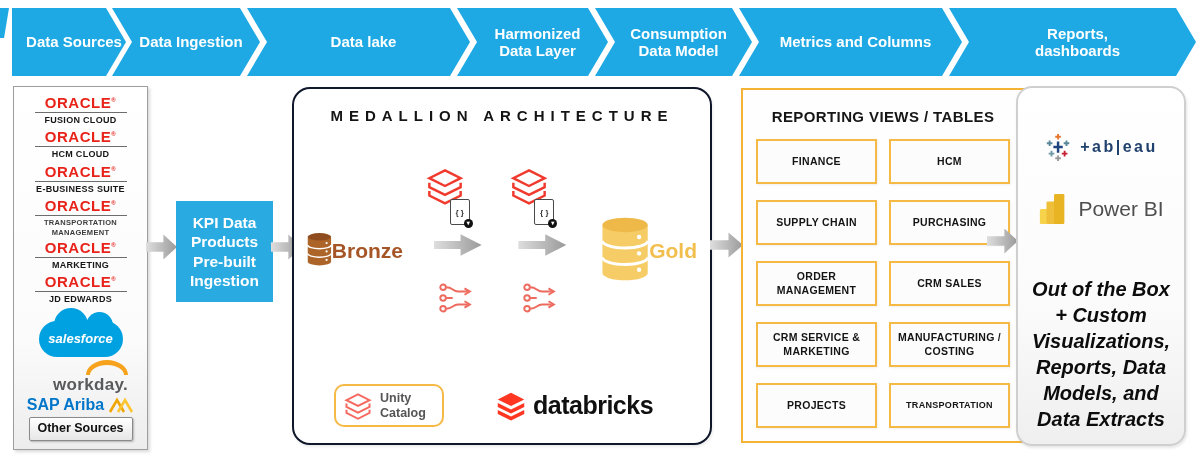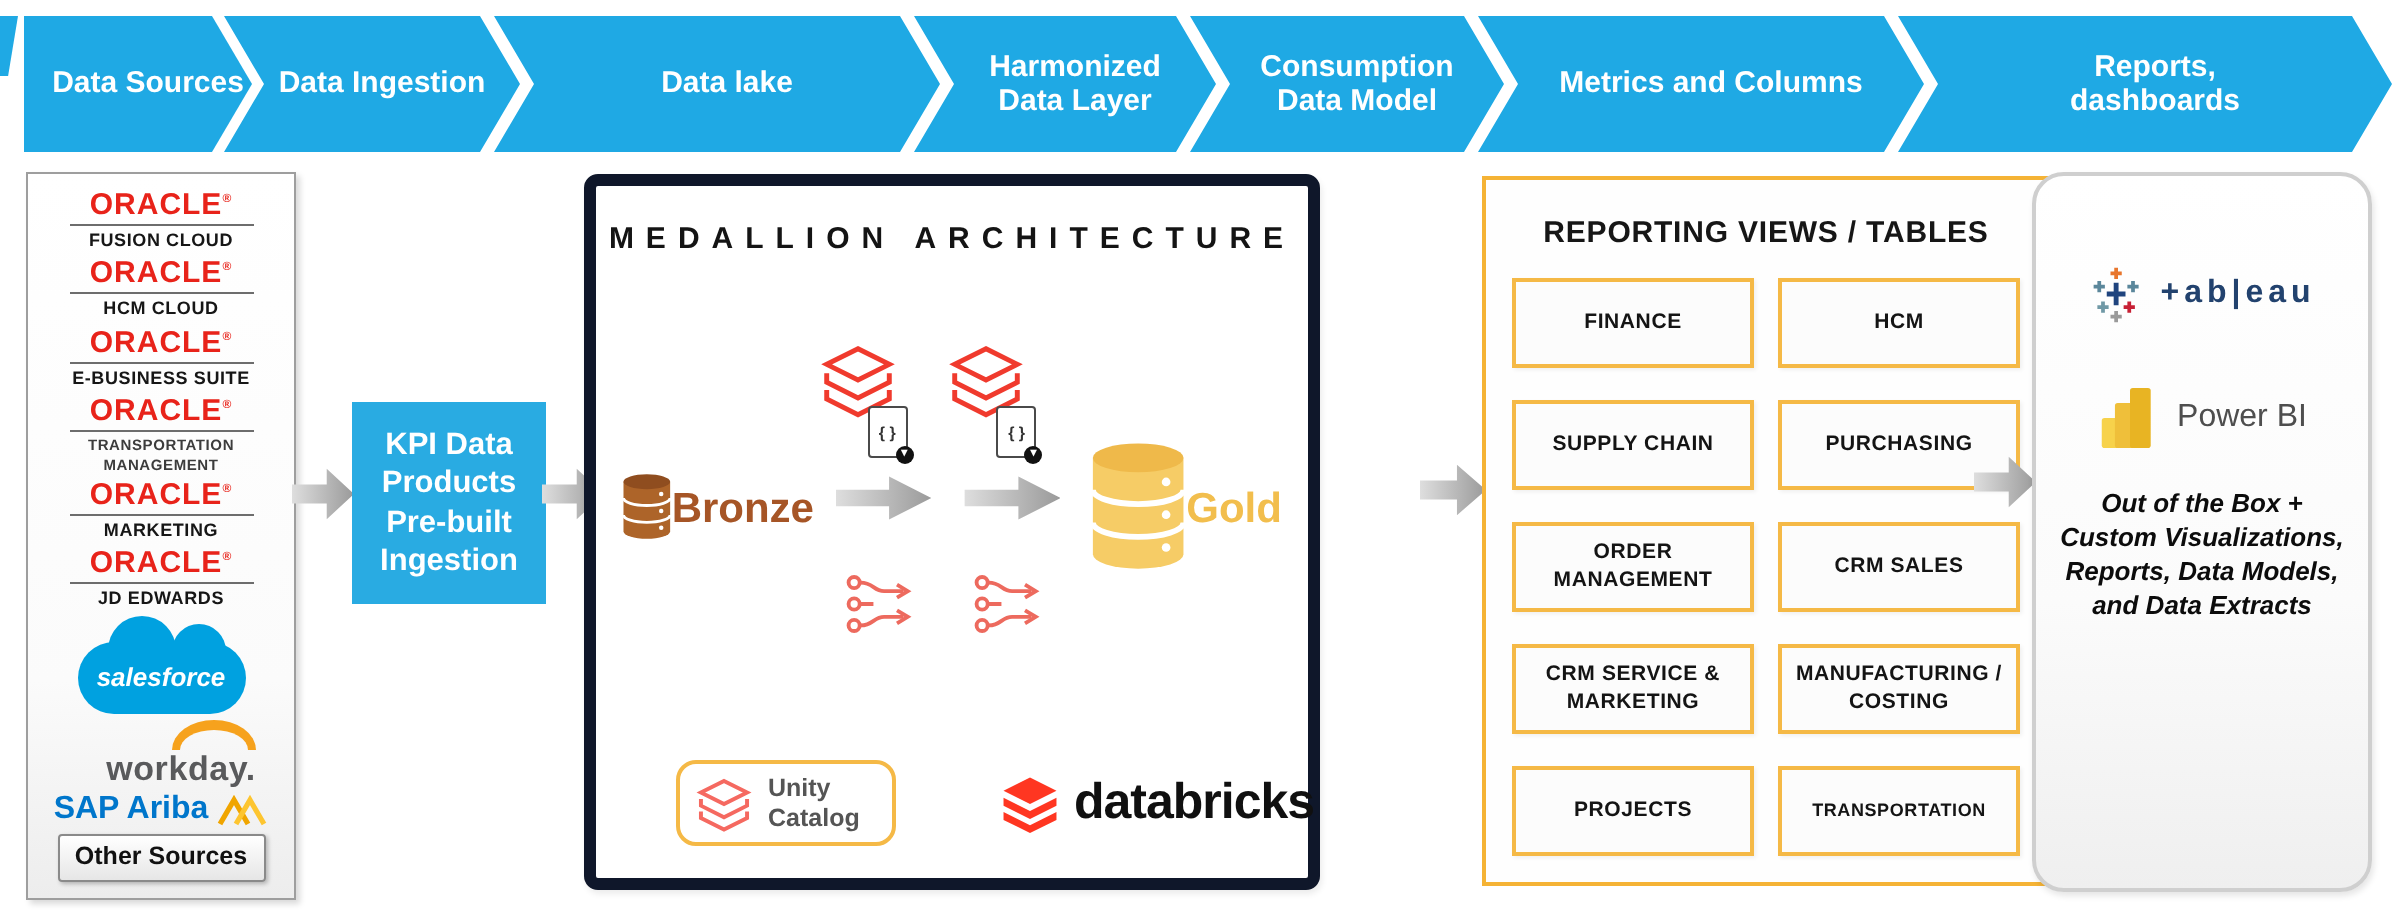--- a/index.html
+++ b/index.html
@@ -21,21 +21,21 @@
   .seg-7 { left:949px; width:247px; }
   .seg-4 .lbl, .seg-5 .lbl { max-width:112px; }
   .seg-7 .lbl { max-width:120px; }
 
   
   .panel { position:absolute; background:#fff; }
   #left-panel { left:13px; top:86px; width:135px; height:364px;
     border:1px solid #9e9e9e; background:linear-gradient(180deg,#ffffff 0%,#fbfbfb 70%,#ededed 100%);
     box-shadow:2px 2px 3px rgba(0,0,0,.15);
     display:flex; flex-direction:column; align-items:center; justify-content:space-between; padding:8px 4px; }
-  #medallion-panel { left:292px; top:87px; width:368px; height:358px; border:6px solid #0f172a; border-radius:7px; box-shadow:1px 2px 3px rgba(0,0,0,.08); }
+  #medallion-panel { left:292px; top:87px; width:420px; height:358px; border:2px solid #0f172a; border-radius:18px; box-shadow:1px 2px 3px rgba(0,0,0,.08); }
   #reporting-panel { left:741px; top:88px; width:284px; height:355px; border:2px solid #F5B335; background:#fefefe; padding:12px 13px 0 13px; }
   #right-panel { left:1016px; top:86px; width:170px; height:360px; border:2px solid #cfcfcf; border-radius:16px;
     background:linear-gradient(180deg,#ffffff 0%,#fbfbfb 60%,#efefef 100%); box-shadow:1px 2px 3px rgba(0,0,0,.1);
     display:flex; flex-direction:column; align-items:center; }
 
   
   .h-arrow { position:absolute; background:linear-gradient(90deg,#dedede,#9a9a9a);
     clip-path:polygon(0 33%,56% 33%,56% 5%,100% 50%,56% 95%,56% 67%,0 67%); }
   #arrow-1 { left:146px; top:233px; width:31px; height:28px; }
   #arrow-2 { left:271px; top:233px; width:31px; height:28px; }
@@ -98,22 +98,22 @@
   .rep-grid { display:grid; grid-template-columns:1fr 1fr; column-gap:12px; row-gap:16px; }
   .rbox { border:2px solid #F5B946; background:#fcfcfc; box-shadow:1px 1px 2px rgba(0,0,0,.06);
     height:45px; display:flex; align-items:center; justify-content:center; text-align:center;
     font-size:10.5px; font-weight:bold; color:#141414; letter-spacing:.3px; line-height:1.25; padding:2px; }
   .rbox.tiny { font-size:9px; }
 
   
   .tableau-row { display:flex; align-items:center; gap:6px; margin-top:44px; }
   .tableau-text { color:#22426E; font-weight:600; font-size:16px; letter-spacing:2.5px; }
   .pbi-row { display:flex; align-items:center; gap:8px; margin-top:30px; }
-  .pbi-text { color:#4e4e4e; font-size:16px; }
-  .out-desc { margin-top:18px; padding:0 12px; text-align:center; font-size:13px; font-weight:bold; font-style:italic; color:#0c0c0c; line-height:1.3; }
+  .pbi-text { color:#4e4e4e; font-size:21px; }
+  .out-desc { margin-top:50px; padding:0 12px; text-align:center; font-size:20px; font-weight:bold; font-style:italic; color:#0c0c0c; line-height:1.3; }
 </style>
 </head>
 <body>
 
 <div id="canvas">
 
   <div class="seg seg-0"></div>
   <div class="seg chev-first seg-1">
       <span class="lbl">Data Sources</span>
     </div>

